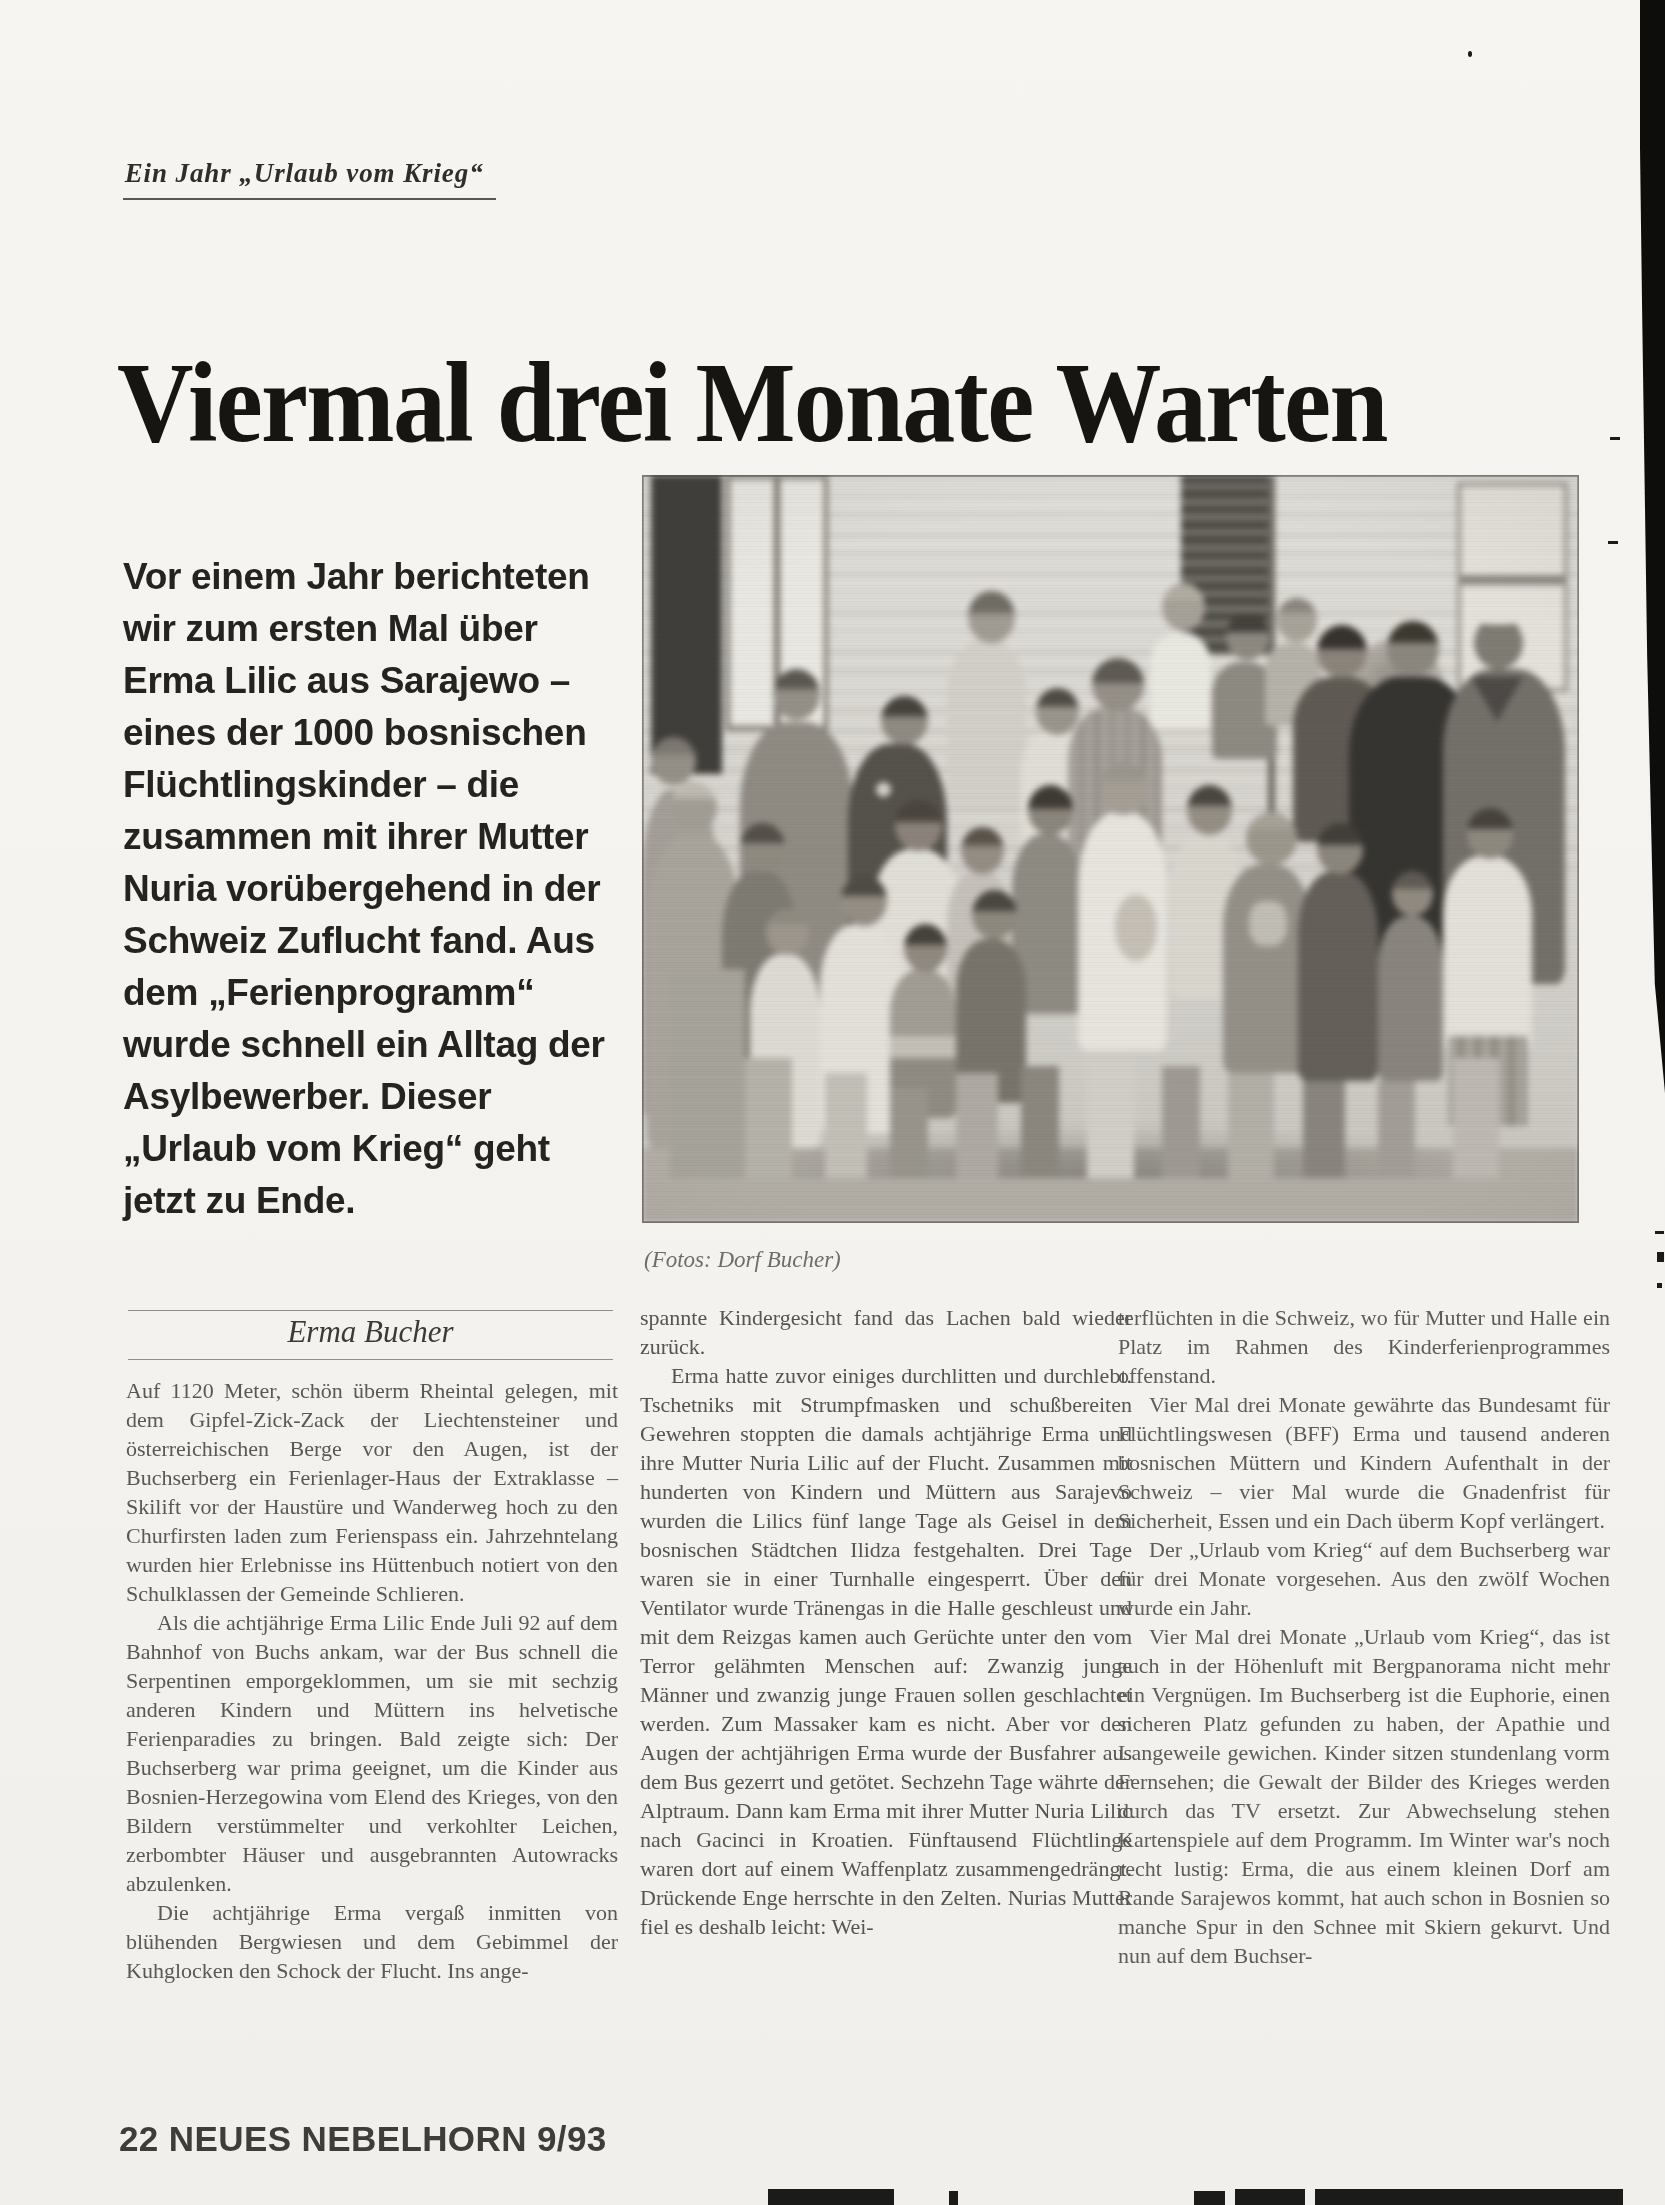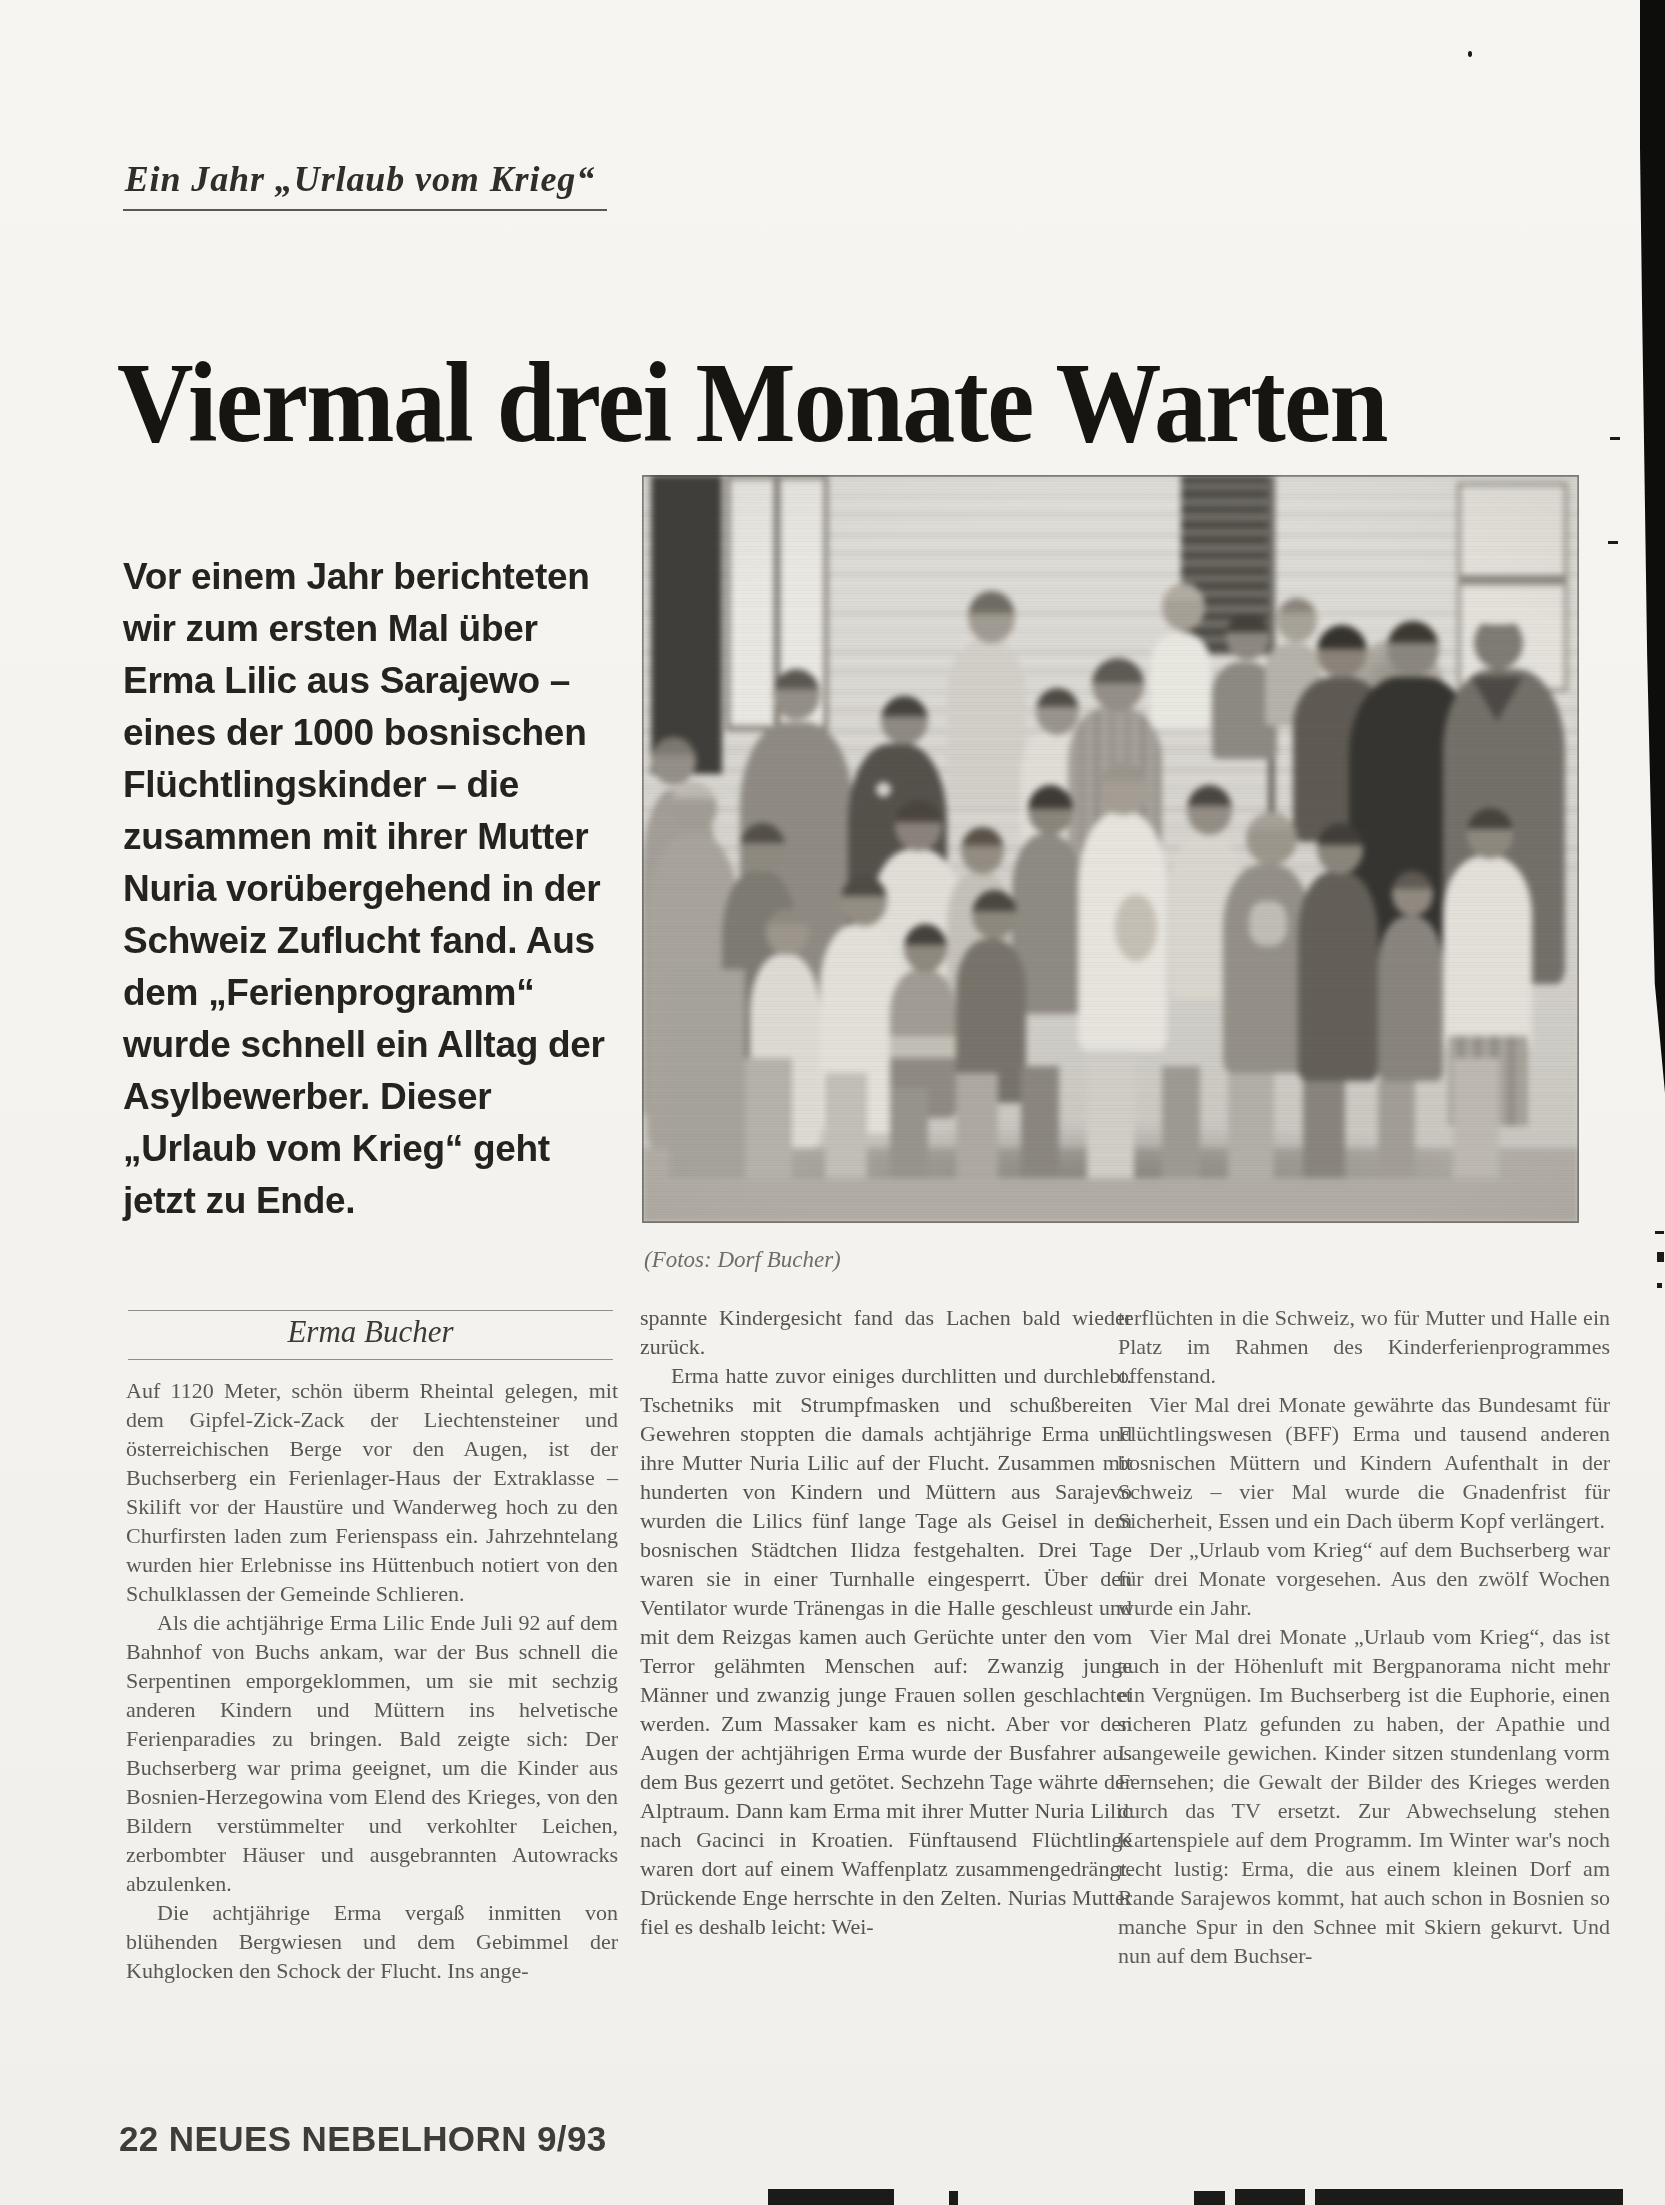--- a/index.html
+++ b/index.html
@@ -1,20 +1,20 @@
 <!DOCTYPE html>
 <html style="font-size:13.6px"><head>
 <meta charset="utf-8">
 <style>
   html,body{margin:0;padding:0;background:#dededc;}
   .page{position:relative;width:1665px;height:2205px;background:linear-gradient(180deg,#f6f5f2 0%,#f3f2ef 60%,#f0efec 100%);
         font-family:"Liberation Serif",serif;overflow:hidden;}
   
   .kicker{position:absolute;left:123px;top:158px;display:inline-block;
-          font-style:italic;font-weight:bold;font-size:36px;color:#2f2e2b;
+          font-style:italic;font-weight:bold;font-size:27px;color:#2f2e2b;
           padding:0 12px 8.5px 1.7px;border-bottom:2.6px solid #5a5853;letter-spacing:0.9px;text-align:center;}
   
   .headline{position:absolute;left:117px;top:337px;margin:0;white-space:nowrap;
             font-family:"Liberation Serif",serif;font-weight:bold;font-size:106px;
             letter-spacing:-1.7px;color:#161512;transform:scaleY(1.08);transform-origin:top left;}
   
   .lead{position:absolute;left:123px;top:551px;width:500px;
         font-family:"Liberation Sans",sans-serif;font-weight:bold;font-size:37px;
         line-height:52px;color:#242320;letter-spacing:-0.3px;}
   

